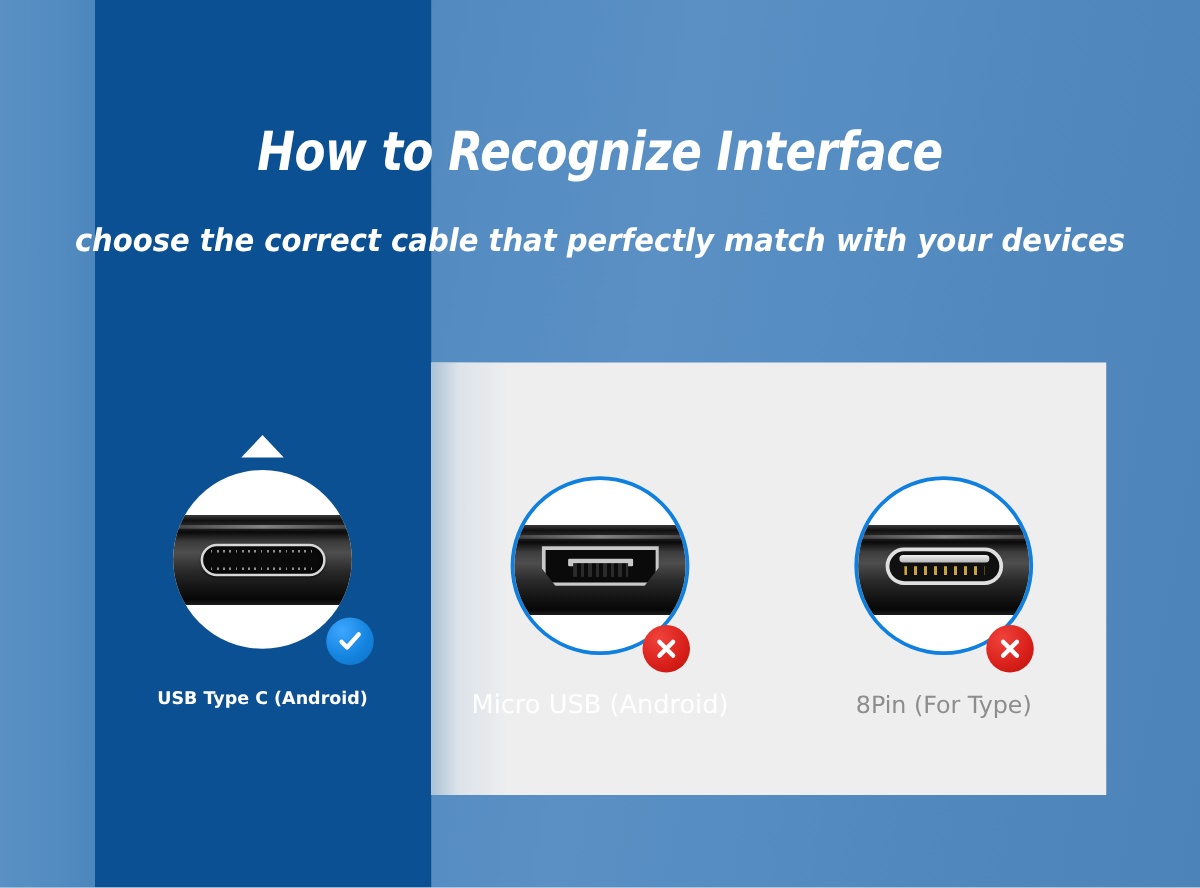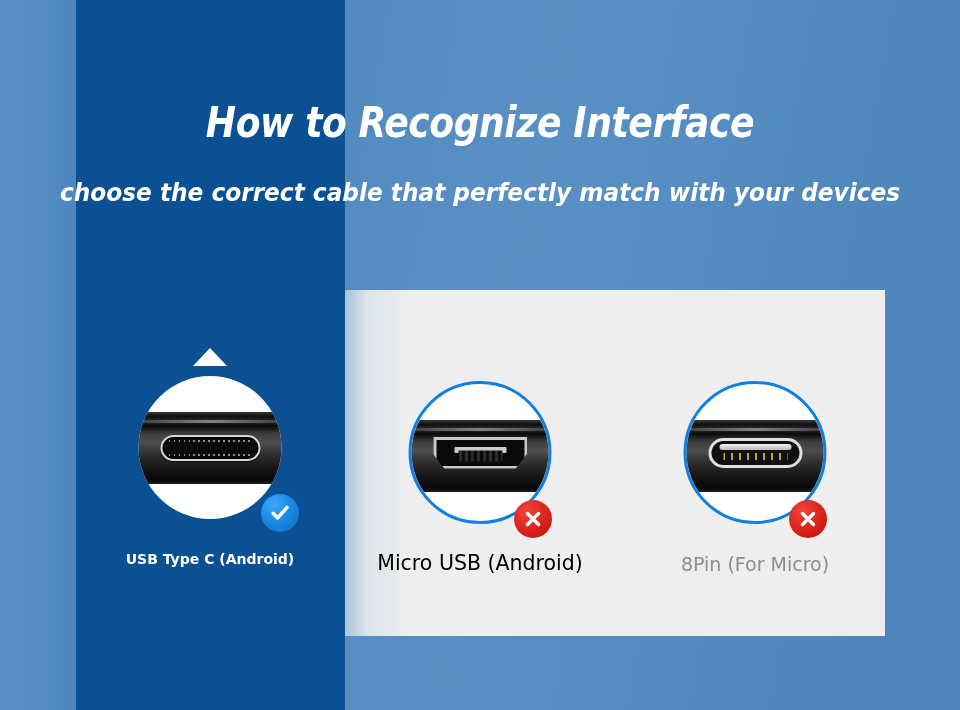--- a/index.html
+++ b/index.html
@@ -240,21 +240,21 @@
   }
   .label-c {
     left: 75px; top: 551px; width: 270px;
     color: #ffffff;
     font-size: 14px;
     font-weight: 700;
     font-family: "DejaVu Sans", sans-serif;
   }
   .label-m {
     left: 370px; top: 551px; width: 220px;
-    color: #000000;
+    color: #ffffff;
     font-size: 20.5px;
     font-weight: 400;
     font-family: "DejaVu Sans", sans-serif;
   }
   .label-8 {
     left: 665px; top: 553px; width: 180px;
     color: #8d8d8d;
     font-size: 19px;
     font-weight: 400;
     font-family: "DejaVu Sans", sans-serif;
@@ -322,15 +322,15 @@
     </div>
     <div class="badge badge-no-8">
       <svg width="22" height="22" viewBox="0 0 22 22" aria-hidden="true">
         <path d="M5.5 5.5 L16.5 16.5 M16.5 5.5 L5.5 16.5" fill="none" stroke="#ffffff" stroke-width="3.4" stroke-linecap="round"></path>
       </svg>
     </div>
   </div>
 
   <div class="label label-c">USB Type C (Android)</div>
   <div class="label label-m">Micro USB (Android)</div>
-  <div class="label label-8">8Pin (For Micro)</div>
+  <div class="label label-8">8Pin (For Type)</div>
 
 </div>
 
 </body></html>

